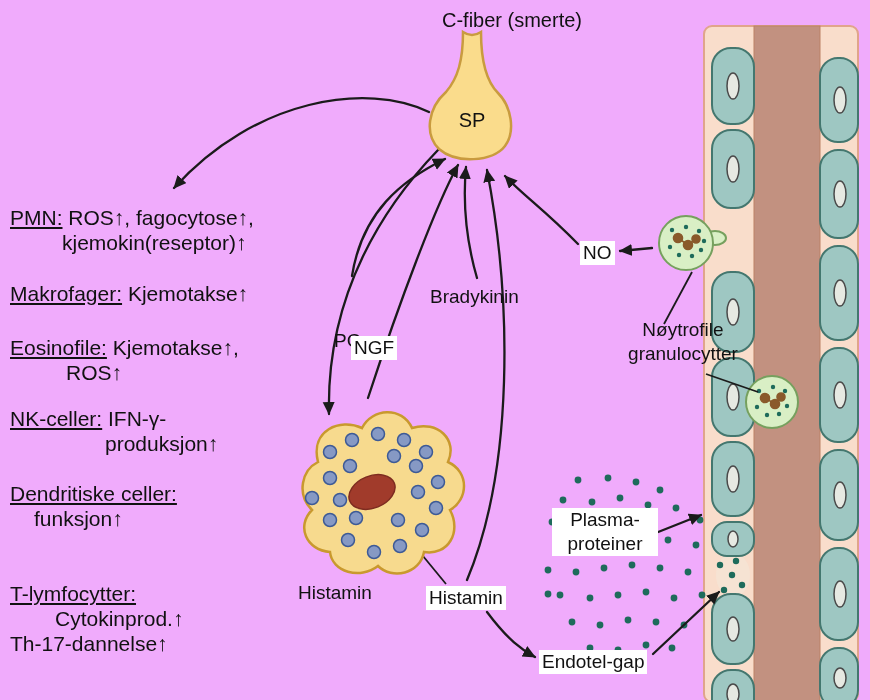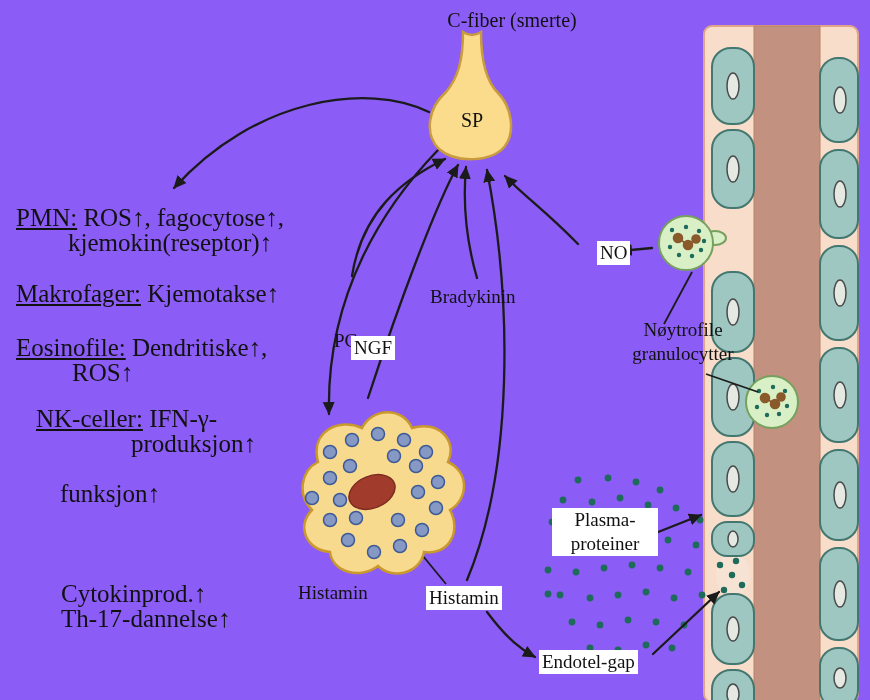--- a/index.html
+++ b/index.html
@@ -1,25 +1,25 @@
 <!DOCTYPE html>
 <html><head>
 <meta charset="utf-8">
 <style>
   html,body{margin:0;padding:0;background:#fff;}
   #stage{
-    position:relative;width:870px;height:700px;background:#8b5cf6;
-    font-family:Liberation Serif, serif;color:#111;overflow:hidden;
+    position:relative;width:870px;height:700px;background:#f0abfc;
+    font-family:Liberation Sans, sans-serif;color:#111;overflow:hidden;
   }
   svg{position:absolute;left:0;top:0;}
   .label{position:absolute;font-size:19px;line-height:24px;color:#111;white-space:nowrap;}
   .center{text-align:center;white-space:normal;}
   .bg{background:#ffffff;padding:0 3px;}
   .big{font-size:20px;}
-  .immune-block{position:absolute;left:16px;width:310px;font-size:25px;line-height:25px;color:#111;}
+  .immune-block{position:absolute;left:10px;width:310px;font-size:21px;line-height:25px;color:#111;}
   .term{text-decoration:underline;text-underline-offset:2px;}
 </style>
 </head>
 <body>
 
 <div id="stage">
 
   <svg width="870" height="700" viewBox="0 0 870 700">
     <defs>
       <marker id="ah" markerUnits="userSpaceOnUse" markerWidth="16" markerHeight="14" refX="12" refY="6" orient="auto">
@@ -224,21 +224,21 @@
   <div class="label big center" style="left:402px;top:8px;width:220px;">C-fiber (smerte)</div>
 
   <div class="label big center" style="left:450px;top:108px;width:44px;">SP</div>
 
   <div class="label" style="left:334px;top:281px;margin-top:48px;">PG</div>
 
   <div class="label bg" style="left:351px;top:336px;">NGF</div>
 
   <div class="label" style="left:430px;top:285px;">Bradykinin</div>
 
-  <div class="label bg" style="left:580px;top:241px;margin-left:17px;">NO</div>
+  <div class="label bg" style="left:580px;top:241px;">NO</div>
 
   <div class="label center bg" style="left:552px;top:508px;width:100px;">
     <div>Plasma-</div>
     <div>proteiner</div>
   </div>
 
   <div class="label center" style="left:593px;top:318px;width:180px;">
     <div>Nøytrofile</div>
     <div>granulocytter</div>
   </div>
@@ -251,29 +251,31 @@
 
   <div id="immune-list">
       <div class="immune-block" style="top: 205px;">
         <div><span class="term">PMN:</span><span> ROS↑, fagocytose↑,</span></div>
         <div style="margin-left: 52px;">kjemokin(reseptor)↑</div>
       </div>
       <div class="immune-block" style="top: 281px;">
         <div><span class="term">Makrofager:</span><span> Kjemotakse↑</span></div>
       </div>
       <div class="immune-block" style="top: 335px;">
-        <div><span class="term">Eosinofile:</span><span> Dendritiske↑,</span></div>
+        <div><span class="term">Eosinofile:</span><span> Kjemotakse↑,</span></div>
         <div style="margin-left: 56px;">ROS↑</div>
       </div>
-      <div class="immune-block" style="top: 406px; margin-left: 20px;">
+      <div class="immune-block" style="top: 406px;">
         <div><span class="term">NK-celler:</span><span> IFN-γ-</span></div>
         <div style="margin-left: 95px;">produksjon↑</div>
       </div>
       <div class="immune-block" style="top: 481px;">
-        <div style="margin-left: 44px;">funksjon↑</div>
+        <div><span class="term">Dendritiske celler:</span><span></span></div>
+        <div style="margin-left: 24px;">funksjon↑</div>
       </div>
       <div class="immune-block" style="top: 581px;">
+        <div><span class="term">T-lymfocytter:</span><span></span></div>
         <div style="margin-left: 45px;">Cytokinprod.↑</div>
-        <div style="margin-left: 45px;">Th-17-dannelse↑</div>
+        <div style="">Th-17-dannelse↑</div>
       </div>
     </div>
 
 </div>
 
 </body></html>

